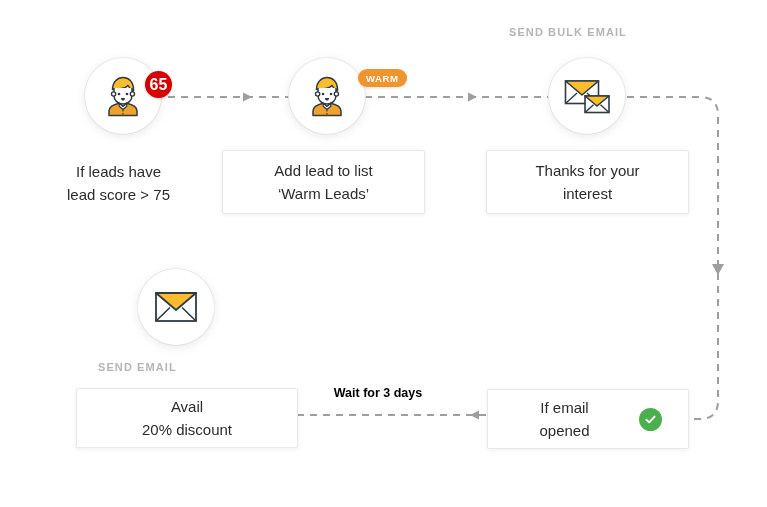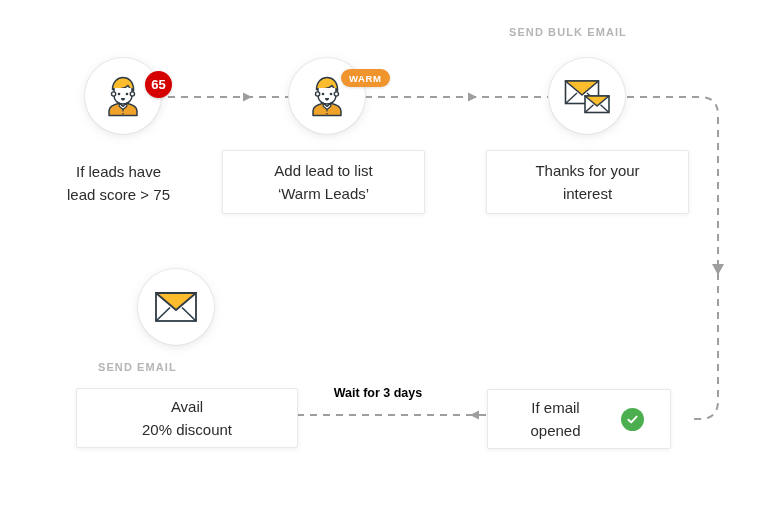--- a/index.html
+++ b/index.html
@@ -44,21 +44,21 @@
   .node-circle svg { display: block; }
 
   
   .badge-count {
     position: absolute;
     width: 27px;
     height: 27px;
     border-radius: 50%;
     background: #d50000;
     color: #ffffff;
-    font-size: 13px;
+    font-size: 16px;
     font-weight: bold;
     display: flex;
     align-items: center;
     justify-content: center;
     box-shadow: 0 1px 3px rgba(0,0,0,0.2);
   }
   .badge-pill {
     position: absolute;
     height: 18px;
     padding: 0 9px;
@@ -211,21 +211,21 @@
       <circle cx="13.6" cy="21" r="2.1" fill="#ffffff" stroke="#2f3b44" stroke-width="1.4"></circle>
       <circle cx="32.4" cy="21" r="2.1" fill="#ffffff" stroke="#2f3b44" stroke-width="1.4"></circle>
       <circle cx="19" cy="21" r="1.3" fill="#2f3b44"></circle>
       <circle cx="27" cy="21" r="1.3" fill="#2f3b44"></circle>
       <path d="M21,25 L25,25 C25,26.8 23.9,27.6 23,27.6 C22.1,27.6 21,26.8 21,25 Z" fill="#2f3b44"></path>
       <path d="M9,42.5 L9,38 C9,33.5 14.5,31.2 19.2,30.2 L23,33.5 L26.8,30.2 C31.5,31.2 37,33.5 37,38 L37,42.5 Z" fill="#f0a32b" stroke="#2f3b44" stroke-width="1.5" stroke-linejoin="round"></path>
       <path d="M19.2,30.2 L23,33.5 L26.8,30.2 L26.8,33.2 L23,36.5 L19.2,33.2 Z" fill="#ffffff" stroke="#2f3b44" stroke-width="1.2" stroke-linejoin="round"></path>
       <line x1="23" y1="36.8" x2="23" y2="42.3" stroke="#2f3b44" stroke-width="1.2" stroke-dasharray="1.6 1.6"></line>
     </svg>
   </div>
-  <div class="badge-pill" style="left:341px; top:69px;padding-left:8px;">WARM</div>
+  <div class="badge-pill" style="left:358px; top:69px;padding-left:8px;">WARM</div>
   <div class="card" style="left:222px; top:150px; width:203px; height:64px;">
     <div>
       <div>Add lead to list</div>
       <div>‘Warm Leads’</div>
     </div>
   </div>
 
   <div class="node-caption" style="left:509px; top:26px; width:155px;">SEND BULK EMAIL</div>
   <div class="node-circle" style="left:549px; top:58px;">
     <svg width="50" height="44" viewBox="0 0 50 44">
@@ -259,21 +259,21 @@
   <div class="node-caption" style="left:98px; top:361px; width:155px;">SEND EMAIL</div>
   <div class="card" style="left:76px; top:388px; width:222px; height:60px;">
     <div>
       <div>Avail</div>
       <div>20% discount</div>
     </div>
   </div>
 
   <div class="edge-label" style="left:303px; top:386px; width:150px;">Wait for 3 days</div>
 
-  <div class="card card-inline" style="left:487px; top:389px; width:184px; height:60px;gap:24px;">
+  <div class="card card-inline" style="left:487px; top:389px; width:202px; height:60px;gap:24px;">
     <span>If email opened</span>
     <span class="check-circle">
       <svg width="13" height="13" viewBox="0 0 13 13">
         <path d="M2.4,6.7 L5.2,9.4 L10.6,3.6" fill="none" stroke="#ffffff" stroke-width="1.9" stroke-linecap="round" stroke-linejoin="round"></path>
       </svg>
     </span>
   </div>
 
 </div>
 

